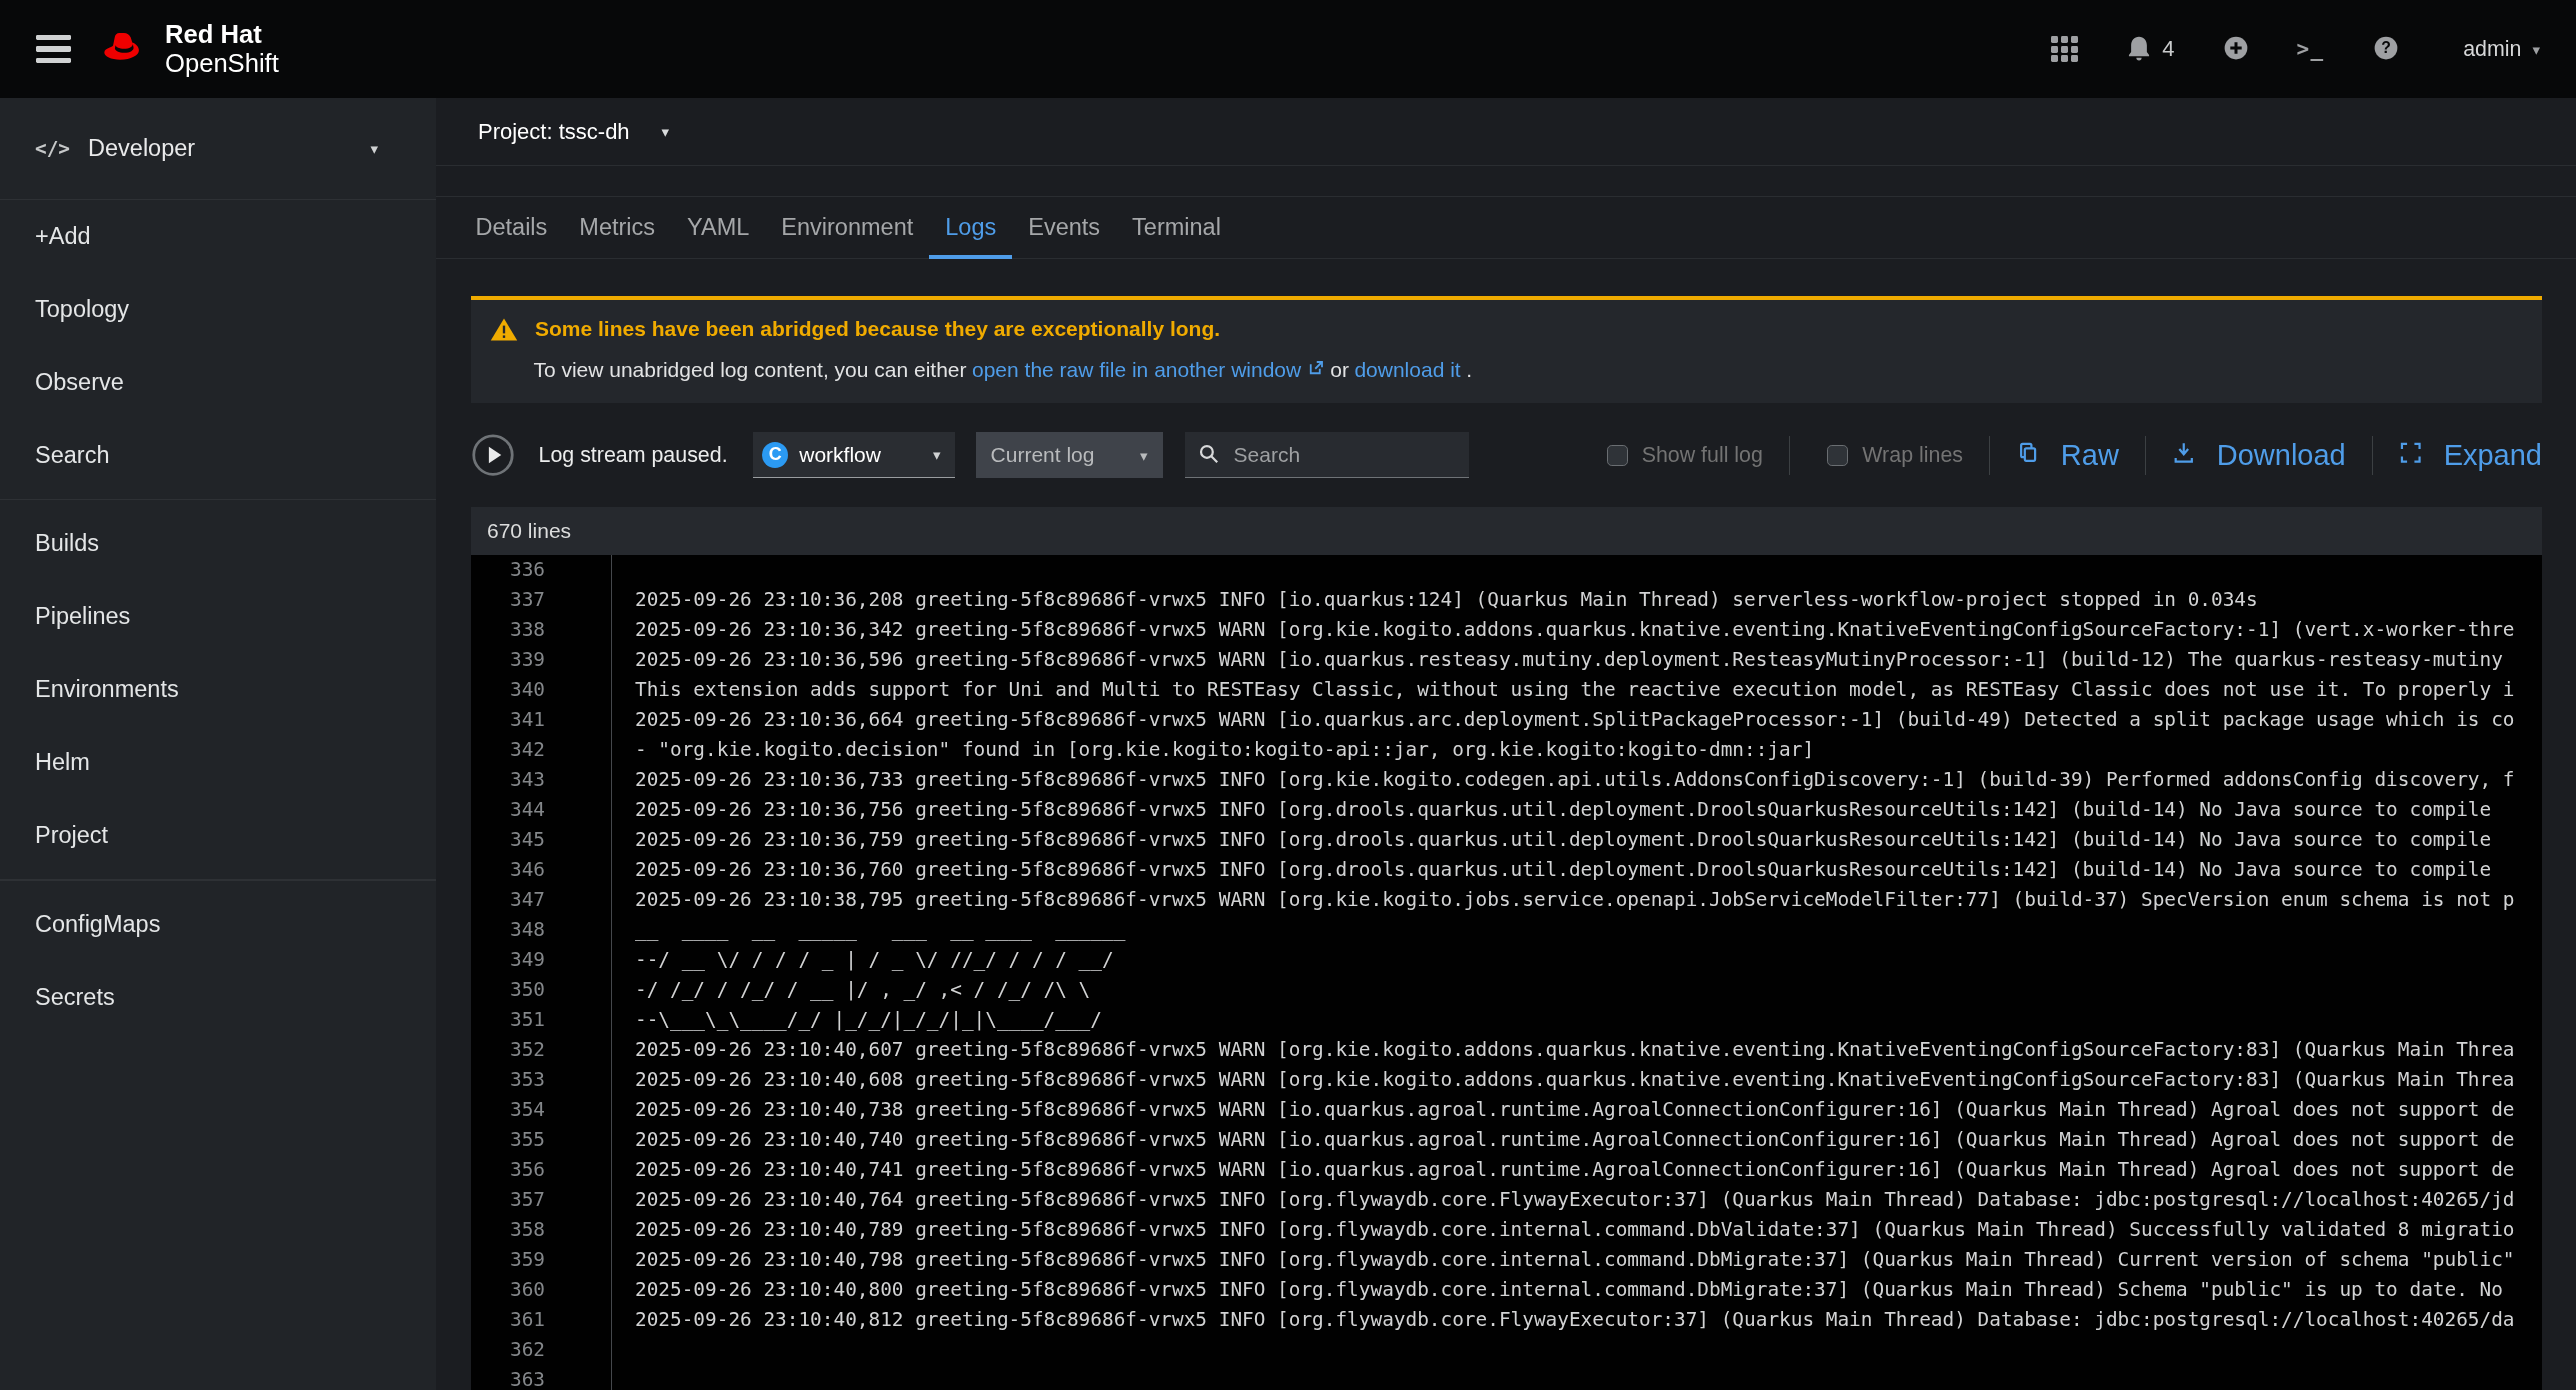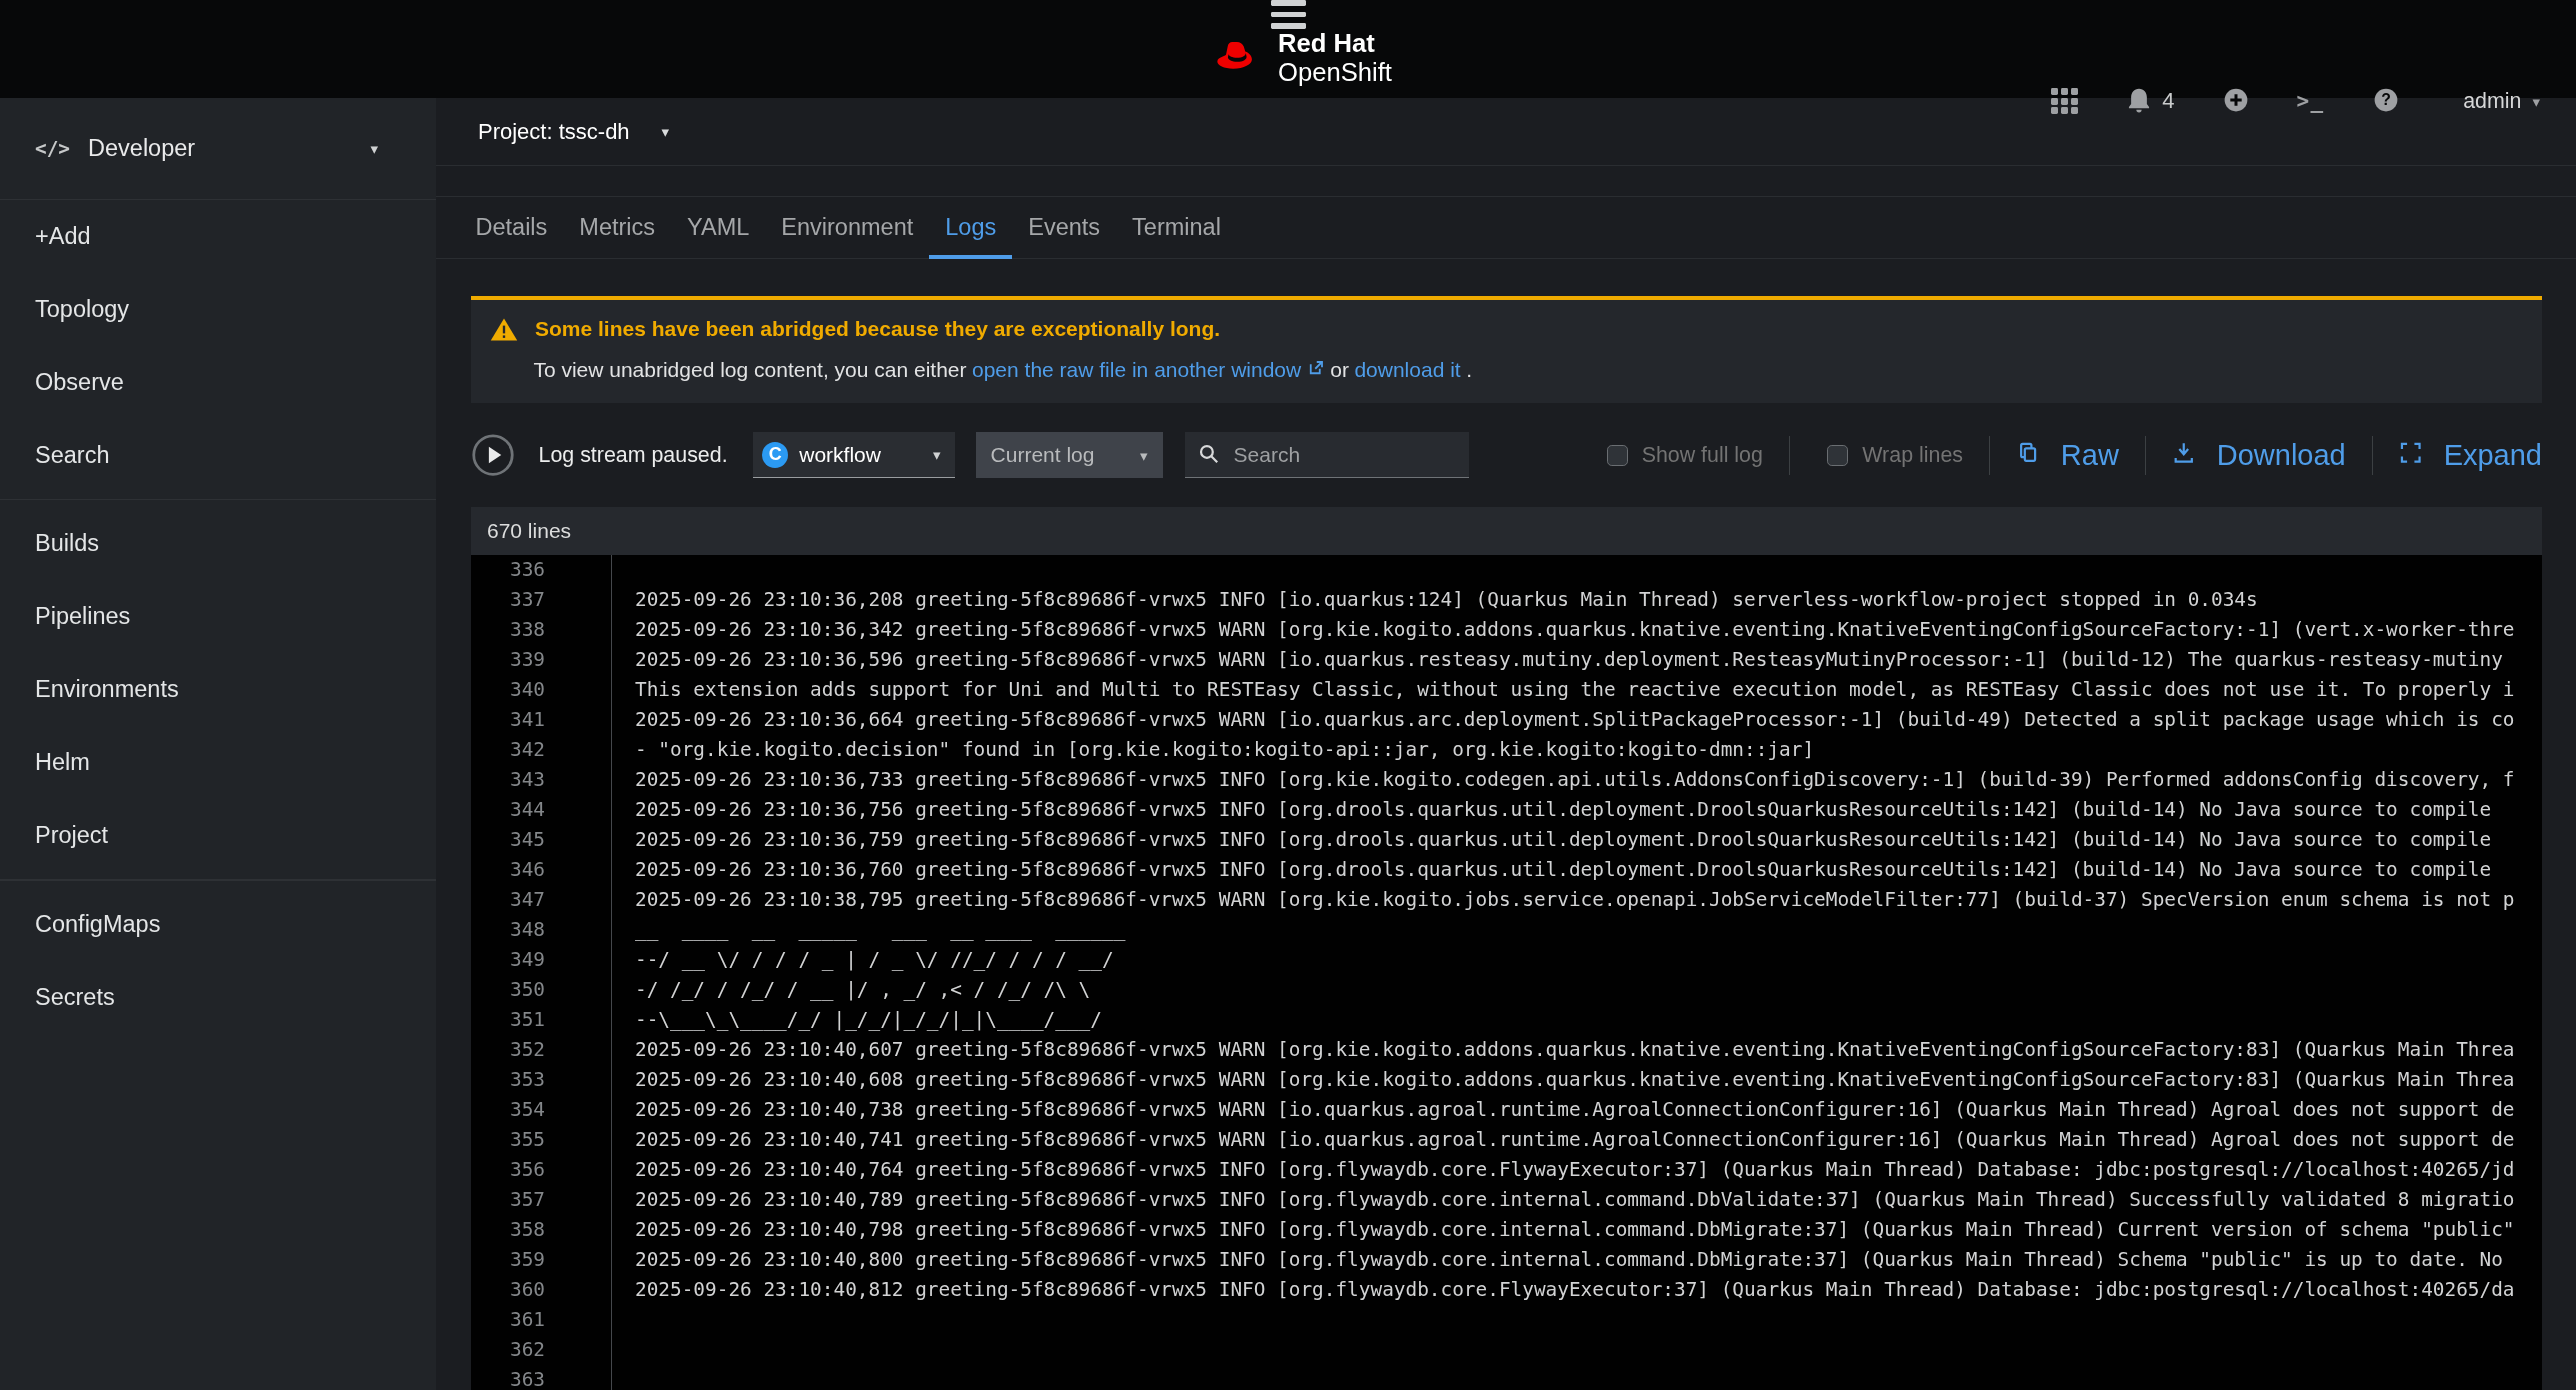--- a/index.html
+++ b/index.html
@@ -1,21 +1,21 @@
 <!DOCTYPE html>
 <html style="--accent: #4f9de9; --gold: #f0ab00; --badge: #2b9af3; --red: #ee0000;font-size:11px"><head>
 <meta charset="utf-8">
 <style>
   html,body{margin:0;padding:0;width:2576px;height:1390px;background:#1b1d21;
     font-family:"Liberation Sans",sans-serif;overflow:hidden;}
   *{box-sizing:border-box;}
   :root{--accent:#4f9de9;--gold:#f0ab00;--badge:#2b9af3;--red:#ee0000;}
 
   
-  .masthead{height:98px;background:#070809;display:flex;align-items:center;padding:0 36px;flex-direction:column;}
+  .masthead{height:98px;background:#070809;display:flex;align-items:center;padding:0 36px;}
   .hamburger{width:35px;display:flex;flex-direction:column;gap:6.2px;cursor:pointer;}
   .hamburger span{display:block;height:5.5px;background:#d0d2d3;border-radius:1.4px;}
   .brand{display:flex;align-items:center;margin-left:30px;gap:14px;}
   .brand-text{line-height:1.12;color:#fff;font-size:25.6px;}
   .brand-l1{font-weight:bold;}
   .mast-right{margin-left:auto;display:flex;align-items:center;gap:47px;color:#9ea0a3;}
   .grid-icon{display:grid;grid-template-columns:repeat(3,7px);grid-template-rows:repeat(3,7px);gap:2.8px;}
   .grid-icon i{background:#9ea0a3;border-radius:1.4px;}
   .bell-wrap{display:flex;align-items:center;gap:9.7px;}
   .bell-count{font-size:22px;color:#c9cbcc;}
@@ -345,20 +345,21 @@
               <div class="log-line">2025-09-26 23:10:36,759 greeting-5f8c89686f-vrwx5 INFO [org.drools.quarkus.util.deployment.DroolsQuarkusResourceUtils:142] (build-14) No Java source to compile</div>
               <div class="log-line">2025-09-26 23:10:36,760 greeting-5f8c89686f-vrwx5 INFO [org.drools.quarkus.util.deployment.DroolsQuarkusResourceUtils:142] (build-14) No Java source to compile</div>
               <div class="log-line">2025-09-26 23:10:38,795 greeting-5f8c89686f-vrwx5 WARN [org.kie.kogito.jobs.service.openapi.JobServiceModelFilter:77] (build-37) SpecVersion enum schema is not p</div>
               <div class="log-line">__  ____  __  _____   ___  __ ____  ______</div>
               <div class="log-line">--/ __ \/ / / / _ | / _ \/ //_/ / / / __/</div>
               <div class="log-line">-/ /_/ / /_/ / __ |/ , _/ ,&lt; / /_/ /\ \</div>
               <div class="log-line">--\___\_\____/_/ |_/_/|_/_/|_|\____/___/</div>
               <div class="log-line">2025-09-26 23:10:40,607 greeting-5f8c89686f-vrwx5 WARN [org.kie.kogito.addons.quarkus.knative.eventing.KnativeEventingConfigSourceFactory:83] (Quarkus Main Threa</div>
               <div class="log-line">2025-09-26 23:10:40,608 greeting-5f8c89686f-vrwx5 WARN [org.kie.kogito.addons.quarkus.knative.eventing.KnativeEventingConfigSourceFactory:83] (Quarkus Main Threa</div>
               <div class="log-line">2025-09-26 23:10:40,738 greeting-5f8c89686f-vrwx5 WARN [io.quarkus.agroal.runtime.AgroalConnectionConfigurer:16] (Quarkus Main Thread) Agroal does not support de</div>
+              <div class="log-line">2025-09-26 23:10:40,740 greeting-5f8c89686f-vrwx5 WARN [io.quarkus.agroal.runtime.AgroalConnectionConfigurer:16] (Quarkus Main Thread) Agroal does not support de</div>
               <div class="log-line">2025-09-26 23:10:40,741 greeting-5f8c89686f-vrwx5 WARN [io.quarkus.agroal.runtime.AgroalConnectionConfigurer:16] (Quarkus Main Thread) Agroal does not support de</div>
               <div class="log-line">2025-09-26 23:10:40,764 greeting-5f8c89686f-vrwx5 INFO [org.flywaydb.core.FlywayExecutor:37] (Quarkus Main Thread) Database: jdbc:postgresql://localhost:40265/jd</div>
               <div class="log-line">2025-09-26 23:10:40,789 greeting-5f8c89686f-vrwx5 INFO [org.flywaydb.core.internal.command.DbValidate:37] (Quarkus Main Thread) Successfully validated 8 migratio</div>
               <div class="log-line">2025-09-26 23:10:40,798 greeting-5f8c89686f-vrwx5 INFO [org.flywaydb.core.internal.command.DbMigrate:37] (Quarkus Main Thread) Current version of schema "public"</div>
               <div class="log-line">2025-09-26 23:10:40,800 greeting-5f8c89686f-vrwx5 INFO [org.flywaydb.core.internal.command.DbMigrate:37] (Quarkus Main Thread) Schema "public" is up to date. No</div>
               <div class="log-line">2025-09-26 23:10:40,812 greeting-5f8c89686f-vrwx5 INFO [org.flywaydb.core.FlywayExecutor:37] (Quarkus Main Thread) Database: jdbc:postgresql://localhost:40265/da</div>
             </div>
         </div>
       </div>
 

